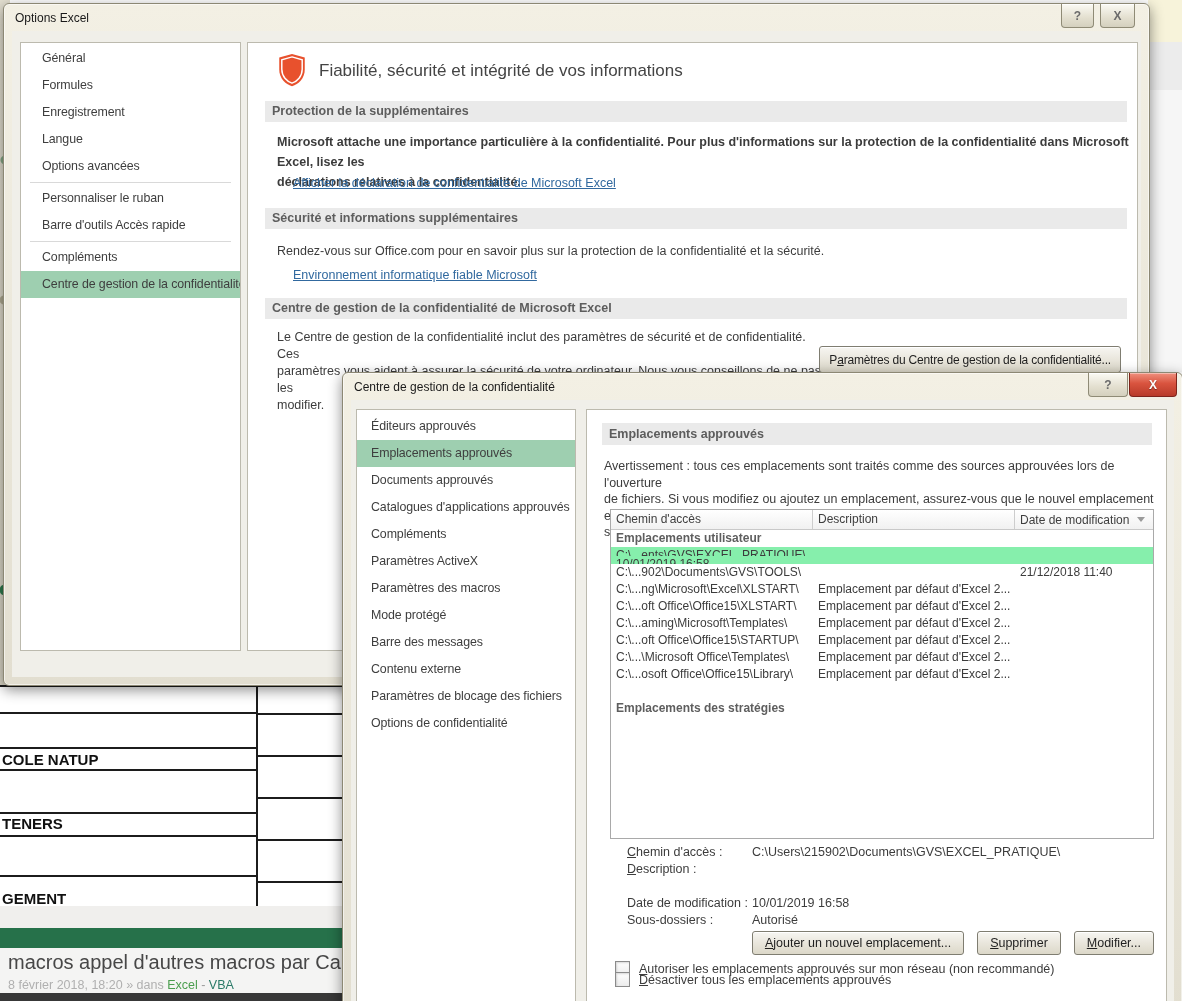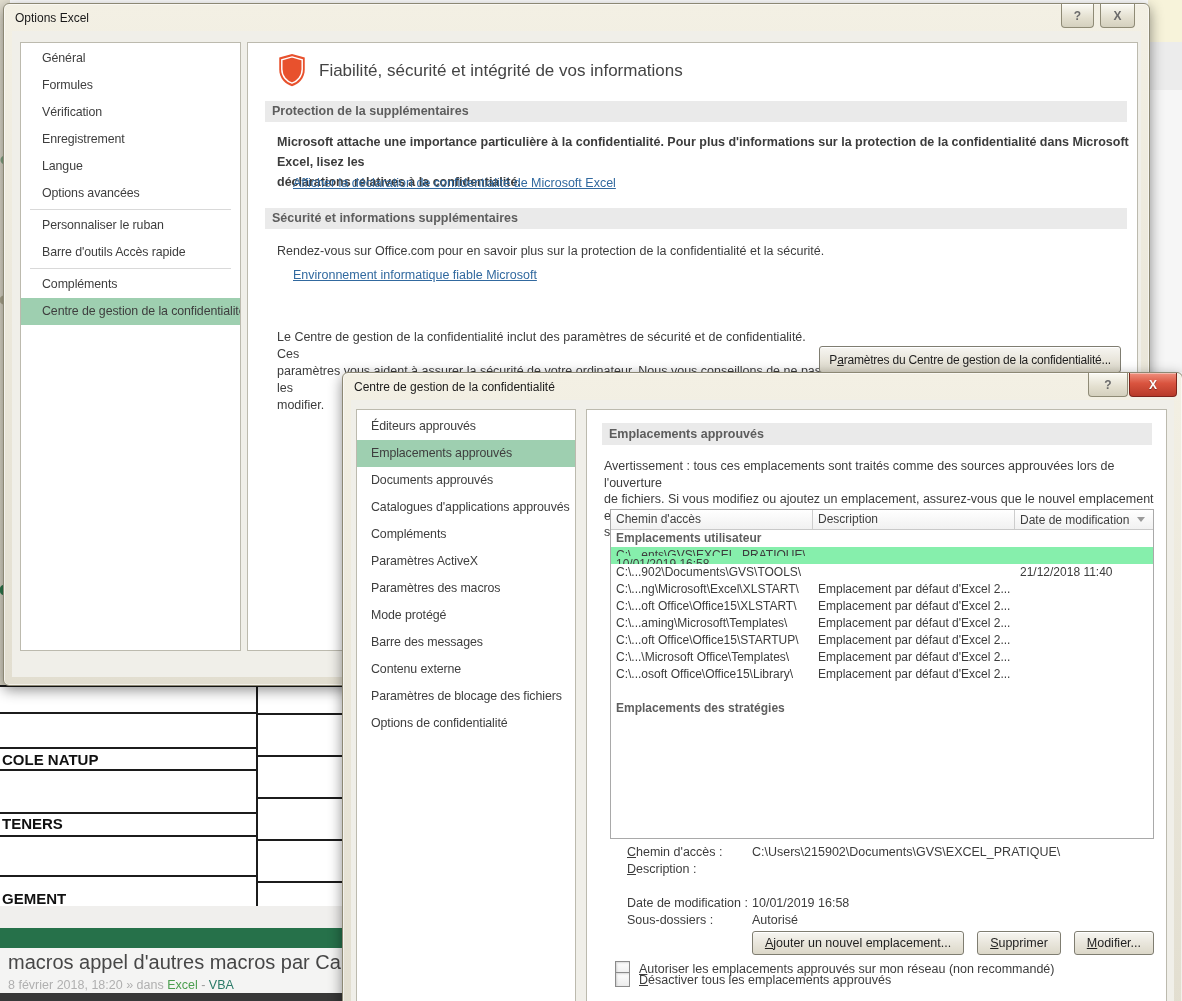--- a/index.html
+++ b/index.html
@@ -142,21 +142,20 @@
     </div>
     <div class="cap-btn" style="left:1096px;width:33px;">
       <span>X</span>
     </div>
 
     <div class="dlg-inner">
       <nav class="panel nav opt-nav opt-nav-box">
 
       <div class="nav-item"><span>Général</span></div>
           <div class="nav-item"><span>Formules</span></div>
-          <div class="nav-item"><span>Vérification</span></div>
           <div class="nav-item"><span>Enregistrement</span></div>
           <div class="nav-item"><span>Langue</span></div>
           <div class="nav-item"><span>Options avancées</span></div>
           <div class="nav-sep"></div>
           <div class="nav-item"><span>Personnaliser le ruban</span></div>
           <div class="nav-item"><span>Barre d'outils Accès rapide</span></div>
           <div class="nav-sep"></div>
           <div class="nav-item"><span>Compléments</span></div>
           <div class="nav-item selected"><span>Centre de gestion de la confidentialité</span></div>
         </nav>
@@ -172,20 +171,21 @@
 
         <div class="band b1">Protection de la supplémentaires</div>
         <div class="para p1">Microsoft attache une importance particulière à la confidentialité. Pour plus d'informations sur la protection de la confidentialité dans Microsoft Excel, lisez les
 déclarations relatives à la confidentialité.</div>
         <a class="lnk l1">Afficher la déclaration de confidentialité de Microsoft Excel</a>
 
         <div class="band b2">Sécurité et informations supplémentaires</div>
         <div class="para p2">Rendez-vous sur Office.com pour en savoir plus sur la protection de la confidentialité et la sécurité.</div>
         <a class="lnk l2">Environnement informatique fiable Microsoft</a>
 
+        <div class="band b3">Centre de gestion de la confidentialité de Microsoft Excel</div>
         <div class="para p3">Le Centre de gestion de la confidentialité inclut des paramètres de sécurité et de confidentialité. Ces
 paramètres vous aident à assurer la sécurité de votre ordinateur. Nous vous conseillons de ne pas les
 modifier.</div>
         <button class="win-btn trust-open"><span>P</span><span class="u">a</span><span>ramètres du Centre de gestion de la confidentialité...</span></button>
       </div>
     </div>
   </section>
 
   <section class="dlg trust" style="z-index:10;">
     <div class="dlg-title">Centre de gestion de la confidentialité</div>

